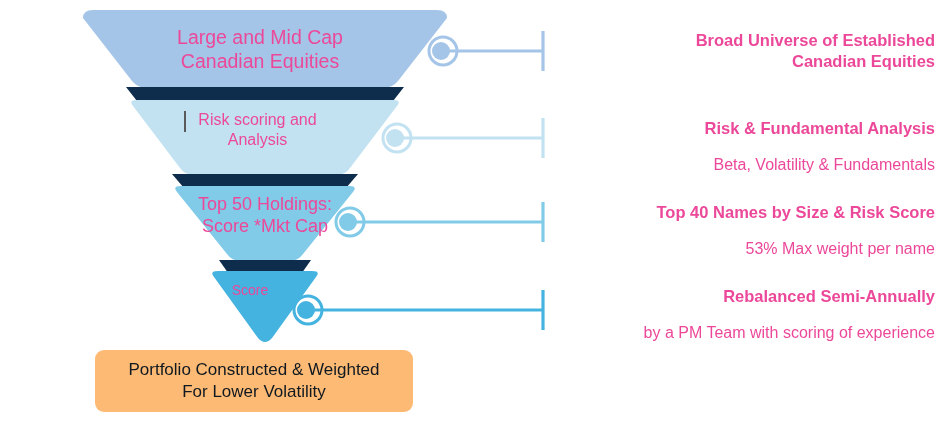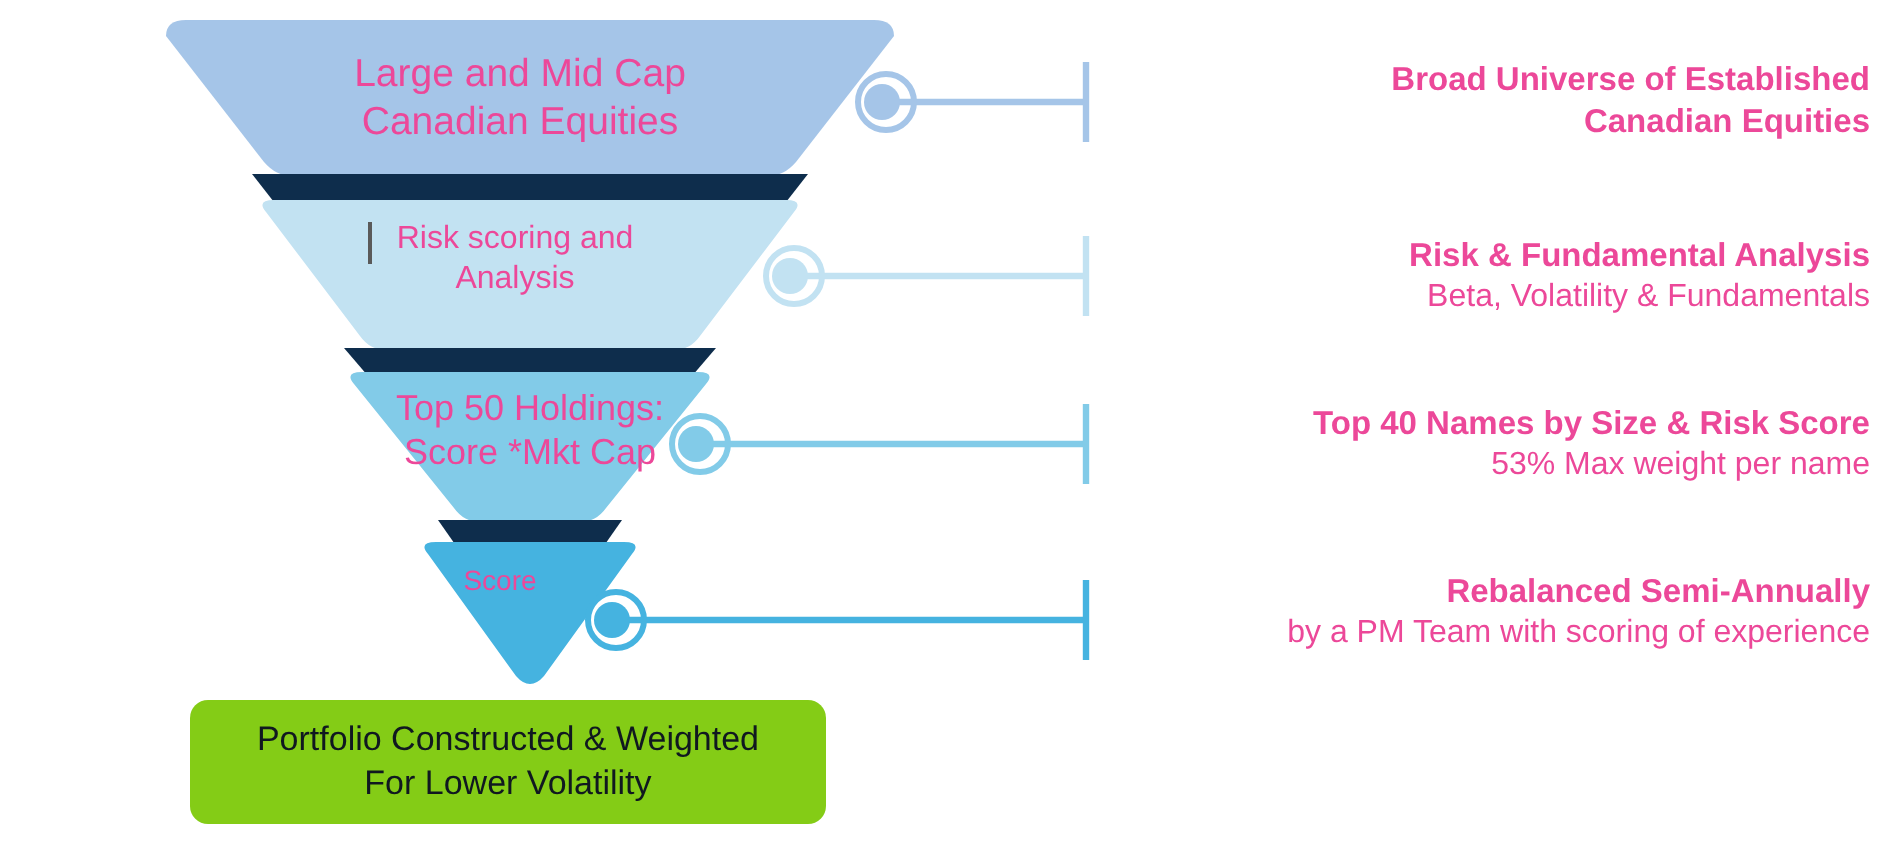--- a/index.html
+++ b/index.html
@@ -49,21 +49,21 @@
     height: 21px;
     background: #5a5a5a;
   }
 
   #base-box {
     position: absolute;
     left: 95px;
     top: 350px;
     width: 318px;
     height: 62px;
-    background: #84cc16;
+    background: #fdba74;
     border-radius: 9px;
   }
   #base-box-label {
     position: absolute;
     left: 0;
     top: 0;
     width: 318px;
     height: 62px;
     display: flex;
     flex-direction: column;
@@ -87,20 +87,21 @@
     font-size: 16.5px;
     line-height: 1.3;
     white-space: pre-line;
     display: block;
   }
   .callout .secondary {
     font-weight: normal;
     font-size: 16px;
     line-height: 1.3;
     display: block;
+    margin-top: 16px;
   }
   #callout-0 { left: 555px; top: 30px;  }
   #callout-1 { left: 555px; top: 118px; }
   #callout-2 { left: 555px; top: 202px; }
   #callout-3 { left: 555px; top: 286px; }
 </style>
 </head>
 <body>
 
 <div id="stage">

